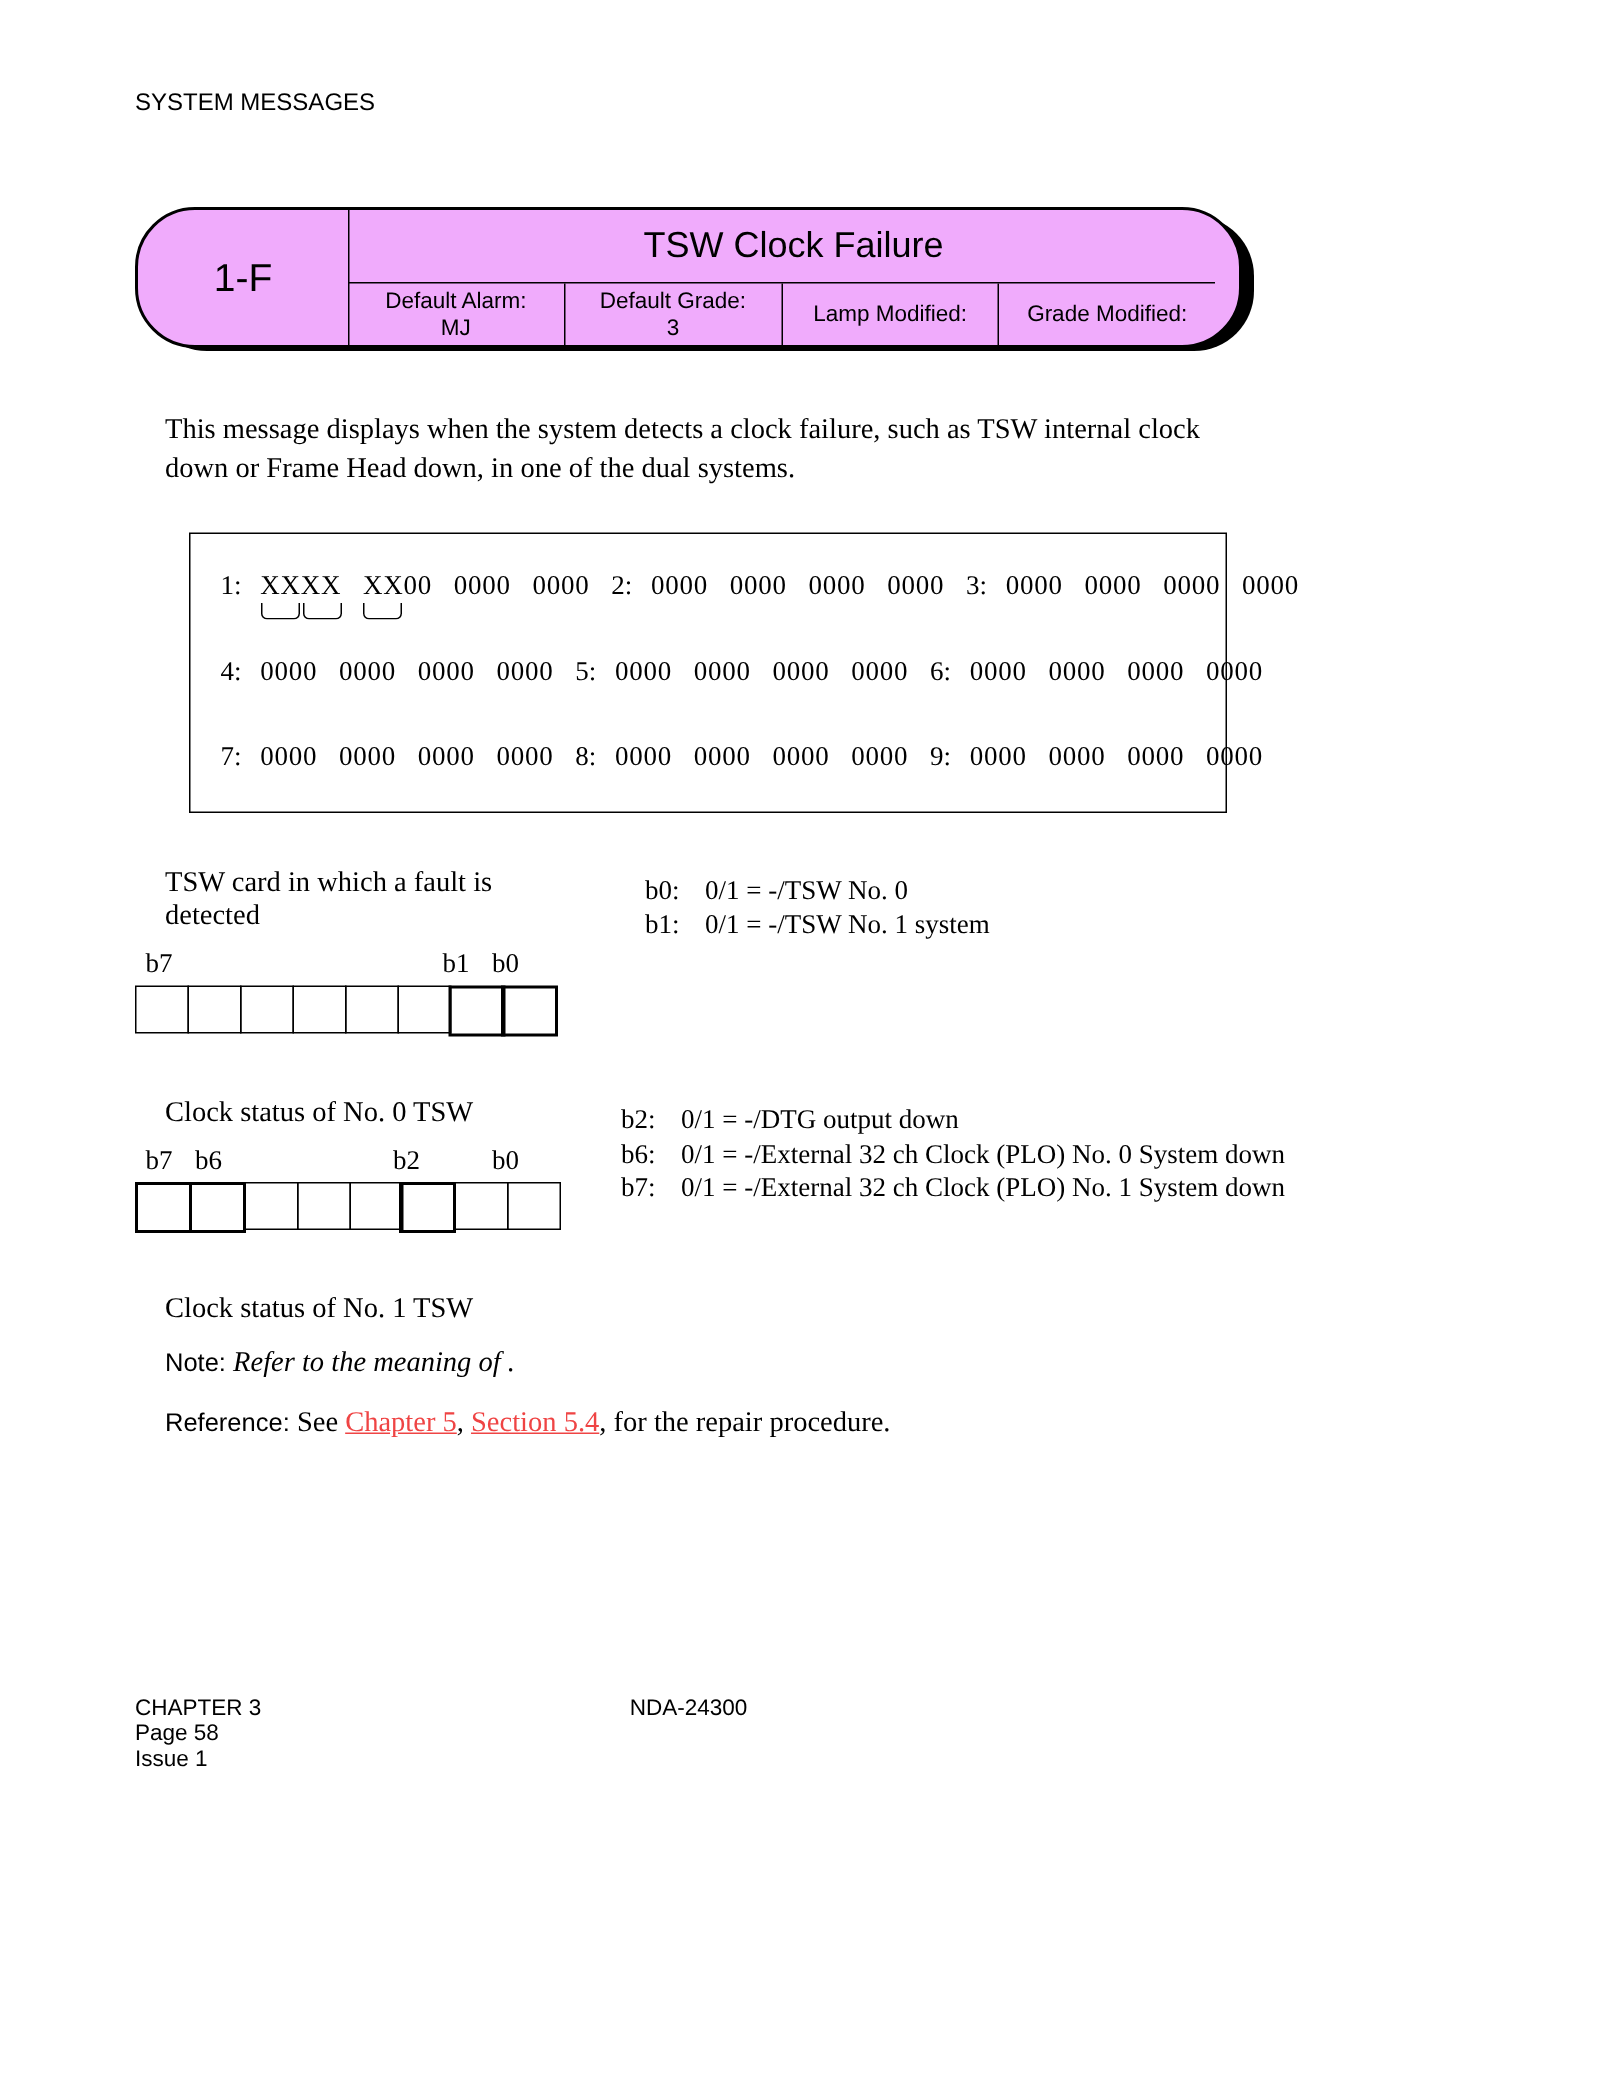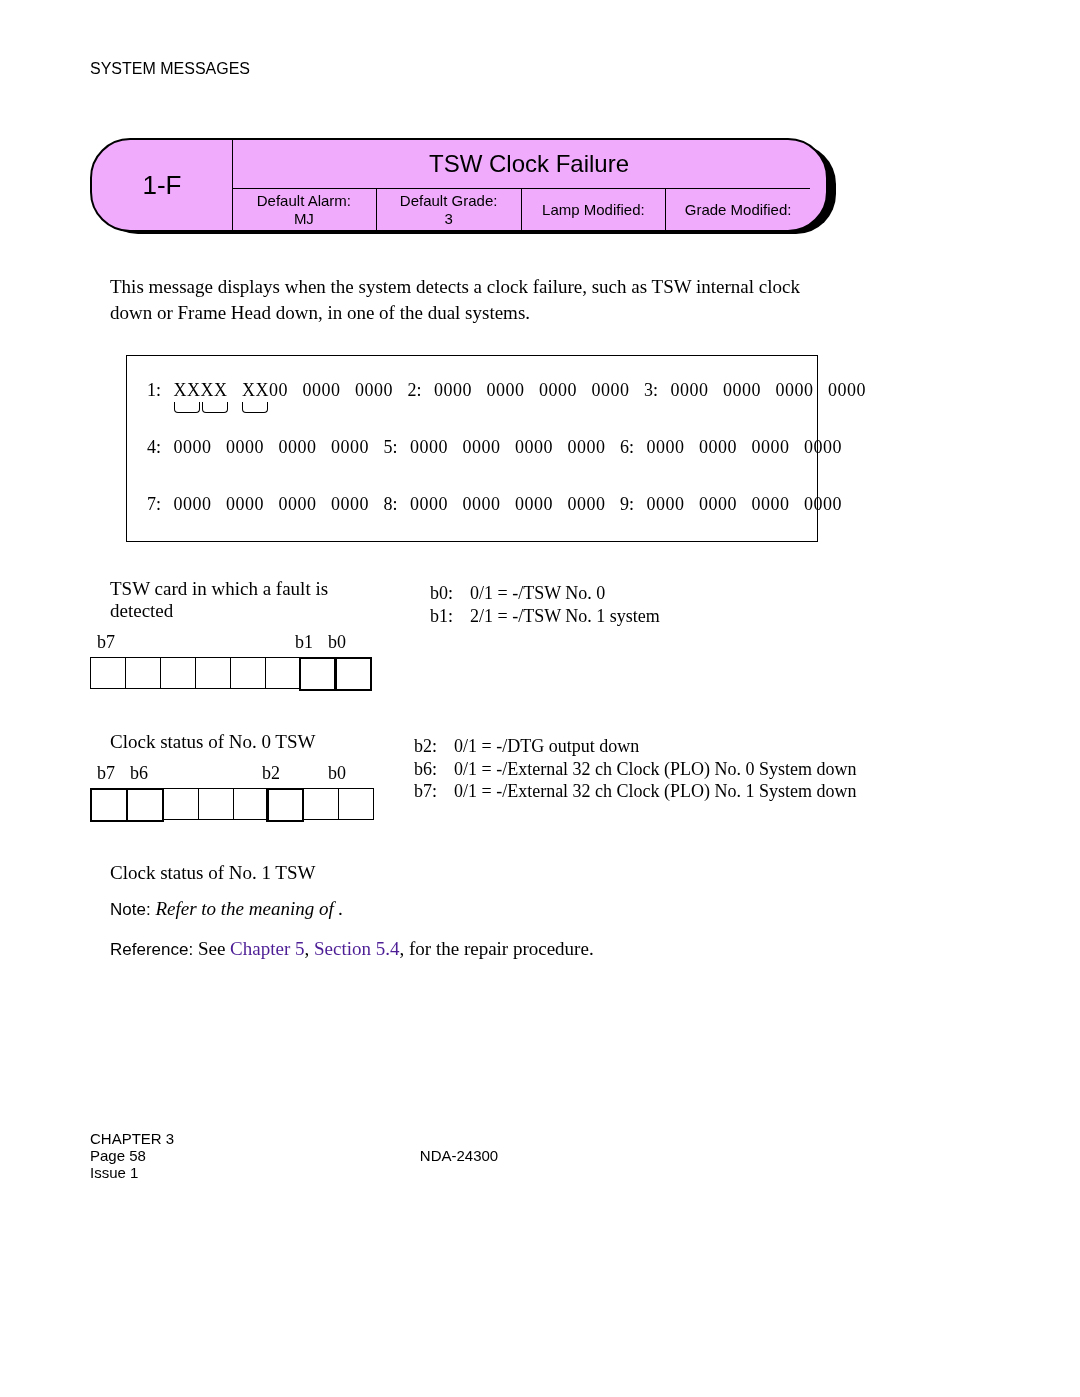--- a/index.html
+++ b/index.html
@@ -28,37 +28,37 @@
   
   .ub-wrap{position:relative;display:inline-block;}
   .ub{position:absolute;left:0;top:22px;height:10px;border:1.5px solid #000;border-top:none;border-bottom-left-radius:4px;border-bottom-right-radius:4px;}
 
   
   .section-label{margin:0 0 6px 20px;font-size:19px;}
   .note-line{margin:14px 0 18px 20px;font-size:19px;}
   .note-word{font-family:Arial,Helvetica,sans-serif;font-size:17px;}
   .ref-line{margin:0 0 0 20px;font-size:19px;}
   .ref-word{font-family:Arial,Helvetica,sans-serif;font-size:17px;}
-  .link{color:#4c1d95;}
+  .link{color:#ef4444;text-decoration:underline;}
   .italic{font-style:italic;margin-top:15px;}
   
   .byte{display:flex;margin:4px 0 0 0;}
   .bit{width:34px;height:30px;border:1px solid #000;margin-left:-1px;}
   .bit:first-child{margin-left:0;}
   .bit.bold{border:2.5px solid #000;margin-left:-2.5px;}
   .bit.bold:first-child{margin-left:0;}
   .bit-labels{display:flex;margin:0;font-size:18px;}
   .bit-lab{width:34px;text-align:center;margin-left:-1px;}
   .two-col{display:flex;align-items:flex-start;margin:0 0 40px 0;gap:40px;}
   .lcol{width:300px;}
   .rcol{font-size:18px;padding-top:4px;}
   .rrow{white-space:nowrap;line-height:1.25;}
   .rlab{display:inline-block;width:40px;}
 
-  .footer{display:flex;justify-content:space-between;font-family:Arial,Helvetica,sans-serif;font-size:15px;margin-top:170px;align-items:center;}
+  .footer{display:flex;justify-content:space-between;font-family:Arial,Helvetica,sans-serif;font-size:15px;margin-top:170px;}
   .footer-center{flex:1;text-align:center;}
   .footer-left{width:200px;}
 </style>
 </head>
 <body>
 
 <div class="page">
   <div class="header">SYSTEM MESSAGES</div>
 
   <div class="tbox-wrap">
@@ -160,21 +160,21 @@
           <div class="bit"></div>
           <div class="bit"></div>
           <div class="bit"></div>
           <div class="bit"></div>
         <div class="bit bold"></div>
           <div class="bit bold"></div>
       </div>
     </div>
     <div class="rcol">
       <div class="rrow"><span class="rlab">b0:</span><span>0/1 = -/TSW No. 0</span></div>
-      <div class="rrow"><span class="rlab">b1:</span><span>2/1 = -/TSW No. 1 system</span></div>
+      <div class="rrow"><span class="rlab">b1:</span><span>0/1 = -/TSW No. 1 system</span></div>
     </div>
   </div>
 
   <div class="two-col">
     <div class="lcol">
       <div class="section-label">Clock status of No. 0 TSW</div>
       <div class="bit-labels" style="margin-top:10px;">
         <div class="bit-lab">b7</div>
         <div class="bit-lab">b6</div>
         <div class="bit-lab"></div>

